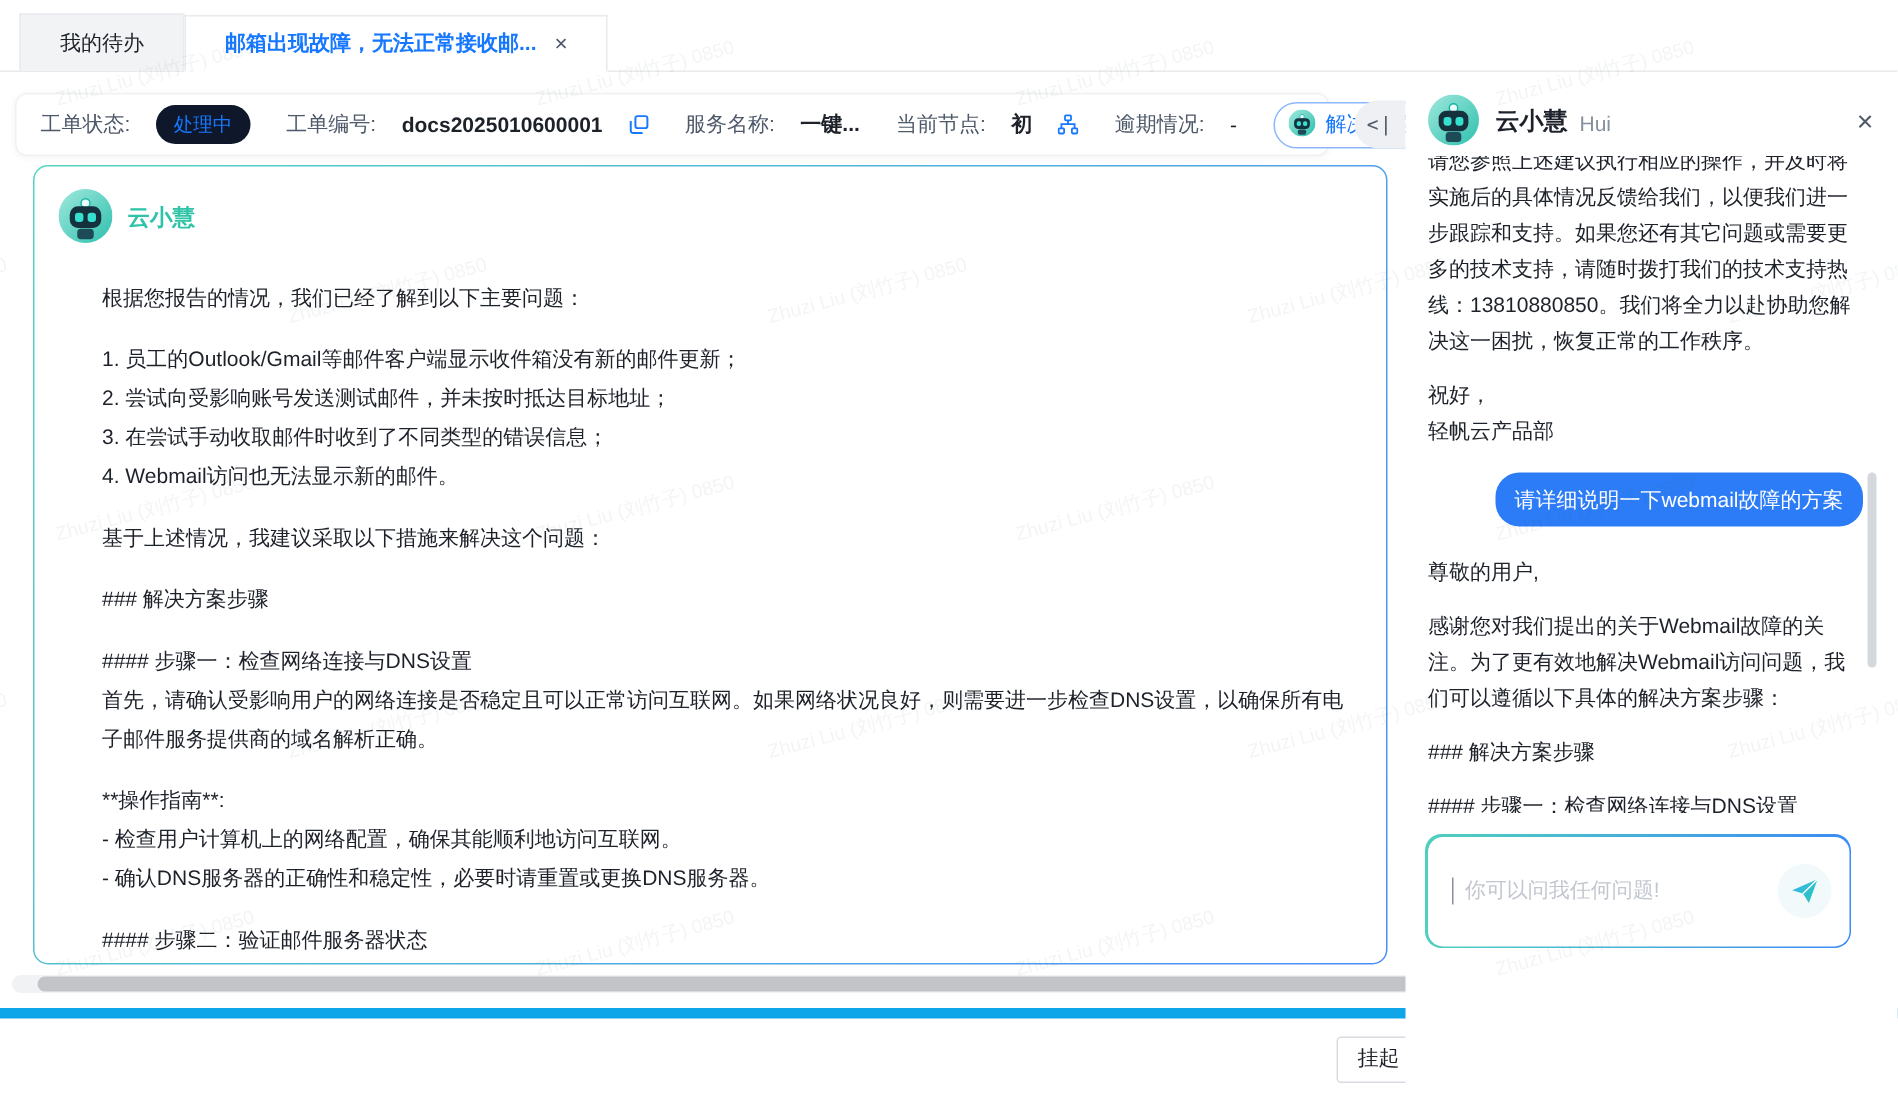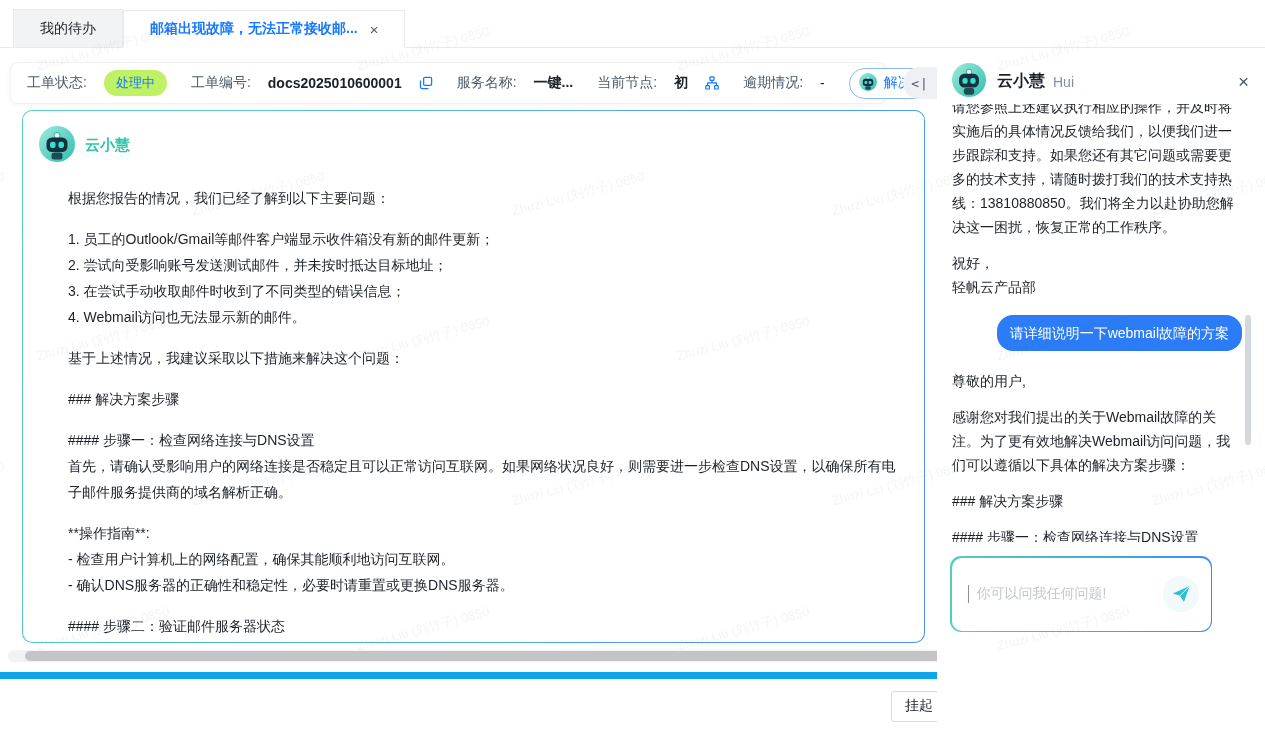--- a/index.html
+++ b/index.html
@@ -19,21 +19,21 @@
                 margin-bottom:-1px; color:#1677ff; font-weight:bold; gap:12px; }
   .tab-close { color:#4e5969; font-weight:400; font-size:15px; line-height:1; }
 
   
   .toolbar { position:absolute; left:10px; top:62px; width:876px; height:42px; background:#fff;
              border:1px solid #f0f1f4; border-radius:8px; box-shadow:0 1px 5px rgba(31,35,41,.05);
              display:flex; align-items:center; padding:0 16px; gap:24px; white-space:nowrap; }
   .field { display:flex; align-items:center; gap:17px; color:#4e5969; }
   .field .value { color:#1d2129; font-weight:700; }
   .field .value-plain { color:#1d2129; }
-  .status-badge { background:#bef264; color:#1677ff; border-radius:13px; padding:4px 12px; font-size:13px; }
+  .status-badge { background:#0f172a; color:#1677ff; border-radius:13px; padding:4px 12px; font-size:13px; }
   .icon-btn { display:inline-flex; align-items:center; cursor:pointer; }
   .recommend-btn { display:inline-flex; align-items:center; gap:7px; border:1px solid #8cb8fb;
                    border-radius:16px; padding:4px 14px 4px 9px; color:#1677ff; background:#fff;
                    font-size:14px; cursor:pointer; }
   .collapse-btn { position:absolute; left:903px; top:67px; width:34px; height:32px; background:#eef0f3;
                   border-radius:16px 0 0 16px; display:flex; align-items:center; justify-content:center;
                   color:#4e5969; font-size:13px; letter-spacing:1px; cursor:pointer;
                   font-family:"DejaVu Sans Mono",monospace; }
 
   
@@ -70,21 +70,21 @@
   .panel-scroll { position:absolute; left:15px; top:56px; width:290px; height:438px; overflow:hidden;
                   font-size:14px; line-height:24px; color:#1d2129; }
   .panel-scroll-content { margin-top:-9px; }
   .pline { min-height:24px; }
   .pline:empty { height:12px; min-height:0; }
   .bubble-row { display:flex; justify-content:flex-end; margin:16px 0 18px; }
   .user-bubble { background:#2b7cf6; color:#fff; border-radius:16px; padding:9px 13px; font-size:14px;
                  line-height:18px; max-width:270px; }
   .vscroll-thumb { position:absolute; left:308px; top:267px; width:6px; height:130px; background:#d4d7db;
                    border-radius:3px; cursor:pointer; }
-  .chat-input { position:absolute; left:13px; top:508px; width:262px; height:76px; border-radius:11px;
+  .chat-input { position:absolute; left:13px; top:508px; width:284px; height:76px; border-radius:11px;
                 background:linear-gradient(90deg,#4fd0bd,#3b8cf6); padding:1.5px; }
   .chat-input-inner { width:100%; height:100%; background:#fff; border-radius:10px; display:flex;
                       align-items:center; padding:0 12px 0 16px; gap:8px; }
   .caret { width:1px; height:18px; background:#8a9099; }
   .placeholder { color:#c2c7cf; font-size:14px; flex:1; }
   .send-btn { width:36px; height:36px; border-radius:50%; background:#f2f9fa; display:flex;
               align-items:center; justify-content:center; cursor:pointer; }
 
   
   .wm-layer { position:absolute; inset:0; pointer-events:none; z-index:60; overflow:hidden; }

